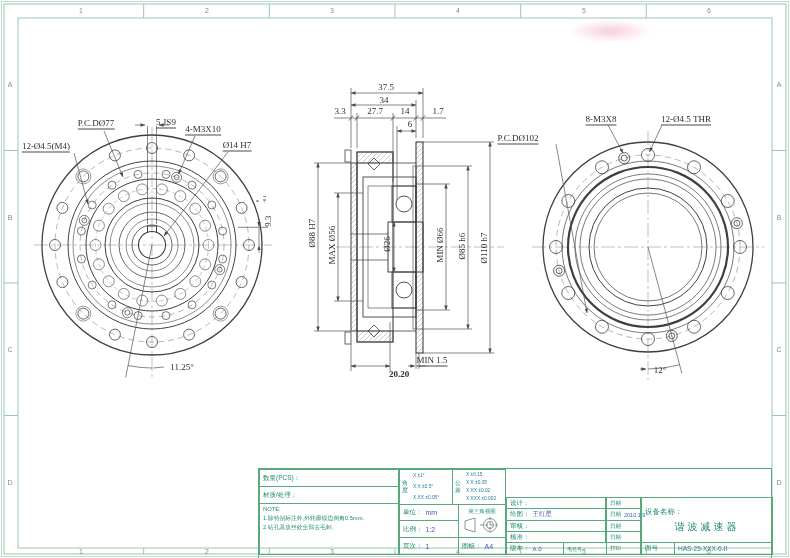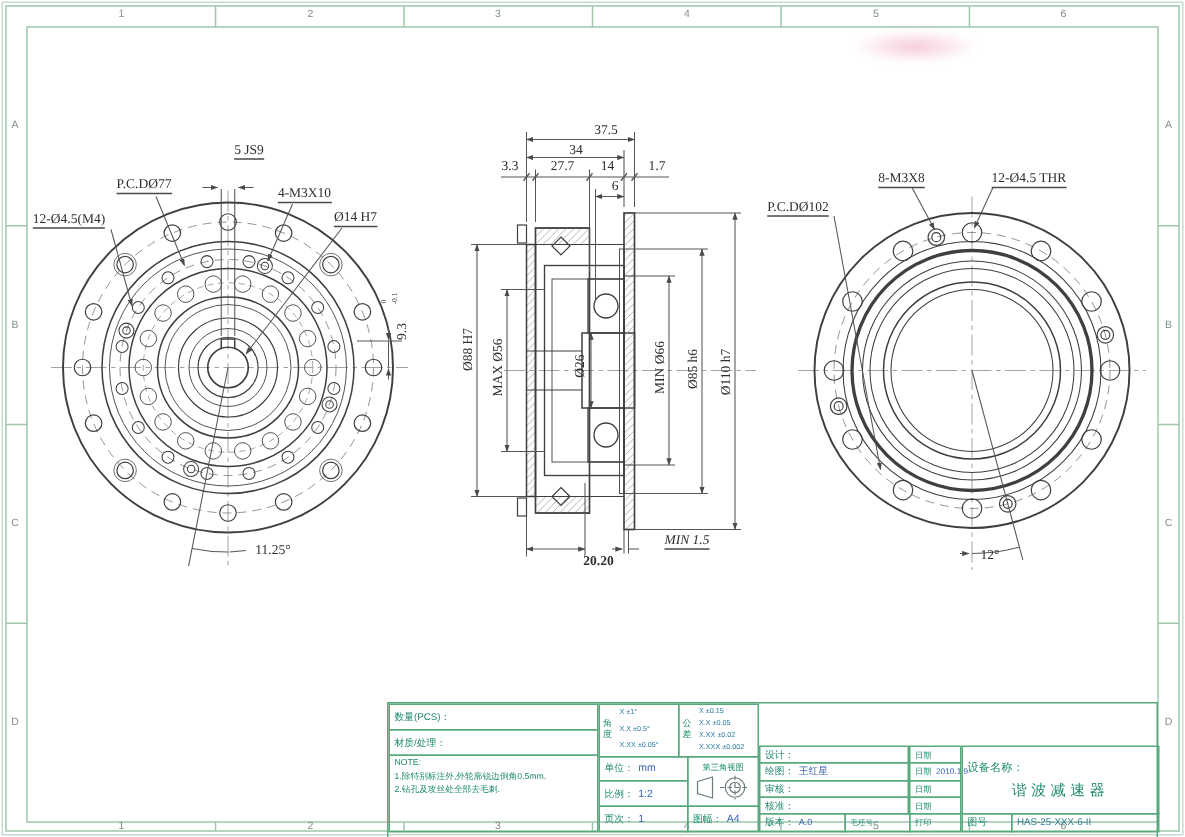--- a/index.html
+++ b/index.html
@@ -307,46 +307,46 @@
         <path d="M648,369 A122,122 0 0 0 679.6,364.8" fill="none"></path>
         <line x1="640" y1="369" x2="646" y2="369" marker-end="url(#ar)"></line>
       </g>
     </g>
   </svg>
 
   <div class="wm"></div>
 
   <div style="position:absolute;left:0;top:0;width:100%;height:100%;">
       <div class="ann u" style="left: 96px; top: 124px; transform: translate(-50%, -50%);">P.C.DØ77</div>
-      <div class="ann u" style="left: 166px; top: 101px; transform: translate(-50%, -50%);">5 JS9</div>
+      <div class="ann u" style="left: 166px; top: 123px; transform: translate(-50%, -50%);">5 JS9</div>
       <div class="ann u" style="left: 203px; top: 130px; transform: translate(-50%, -50%);">4-M3X10</div>
       <div class="ann u" style="left: 237px; top: 146px; transform: translate(-50%, -50%);">Ø14 H7</div>
       <div class="ann u" style="left: 46px; top: 147px; transform: translate(-50%, -50%);">12-Ø4.5(M4)</div>
       <div class="ann" style="left: 268px; top: 221px; transform: translate(-50%, -50%) rotate(-90deg);">9.3</div>
       <div class="ann" style="left: 257px; top: 201px; font-size: 5px; transform: translate(-50%, -50%) rotate(-90deg);">0</div>
       <div class="ann" style="left: 264px; top: 199px; font-size: 5px; transform: translate(-50%, -50%) rotate(-90deg);">-0.1</div>
       <div class="ann" style="left: 182px; top: 367px; transform: translate(-50%, -50%);">11.25°</div>
-      <div class="ann" style="left: 404px; top: 87px; transform: translate(-50%, -50%);">37.5</div>
+      <div class="ann" style="left: 386px; top: 87px; transform: translate(-50%, -50%);">37.5</div>
       <div class="ann" style="left: 384px; top: 100px; transform: translate(-50%, -50%);">34</div>
       <div class="ann" style="left: 340px; top: 111px; transform: translate(-50%, -50%);">3.3</div>
       <div class="ann" style="left: 375px; top: 111px; transform: translate(-50%, -50%);">27.7</div>
       <div class="ann" style="left: 405px; top: 111px; transform: translate(-50%, -50%);">14</div>
       <div class="ann" style="left: 438px; top: 111px; transform: translate(-50%, -50%);">1.7</div>
       <div class="ann" style="left: 410px; top: 124px; transform: translate(-50%, -50%);">6</div>
       <div class="ann" style="left: 312px; top: 233px; transform: translate(-50%, -50%) rotate(-90deg);">Ø88 H7</div>
       <div class="ann" style="left: 332px; top: 245px; transform: translate(-50%, -50%) rotate(-90deg);">MAX Ø56</div>
       <div class="ann" style="left: 387px; top: 244px; transform: translate(-50%, -50%) rotate(-90deg);">Ø26</div>
       <div class="ann" style="left: 440px; top: 245px; transform: translate(-50%, -50%) rotate(-90deg);">MIN Ø66</div>
       <div class="ann" style="left: 462px; top: 246px; transform: translate(-50%, -50%) rotate(-90deg);">Ø85 h6</div>
       <div class="ann" style="left: 484px; top: 248px; transform: translate(-50%, -50%) rotate(-90deg);">Ø110 h7</div>
-      <div class="ann u" style="left: 458px; top: 361px; transform: translate(-50%, -50%); font-style: italic;">MIN 1.5</div>
+      <div class="ann u" style="left: 432px; top: 361px; transform: translate(-50%, -50%);">MIN 1.5</div>
       <div class="ann" style="left: 399px; top: 374px; transform: translate(-50%, -50%); font-weight: bold;">20.20</div>
       <div class="ann u" style="left: 601px; top: 120px; transform: translate(-50%, -50%);">8-M3X8</div>
       <div class="ann u" style="left: 686px; top: 120px; transform: translate(-50%, -50%);">12-Ø4.5 THR</div>
-      <div class="ann u" style="left: 532px; top: 139px; transform: translate(-50%, -50%);">P.C.DØ102</div>
+      <div class="ann u" style="left: 518px; top: 139px; transform: translate(-50%, -50%);">P.C.DØ102</div>
       <div class="ann" style="left: 660px; top: 370px; transform: translate(-50%, -50%);">12°</div>
     </div>
 
   <div style="position:absolute;left:0;top:0;width:100%;height:100%;">
       <span class="zone" style="left: 81px; top: 10px;">1</span>
       <span class="zone" style="left: 207px; top: 10px;">2</span>
       <span class="zone" style="left: 332px; top: 10px;">3</span>
       <span class="zone" style="left: 458px; top: 10px;">4</span>
       <span class="zone" style="left: 584px; top: 10px;">5</span>
       <span class="zone" style="left: 709px; top: 10px;">6</span>

